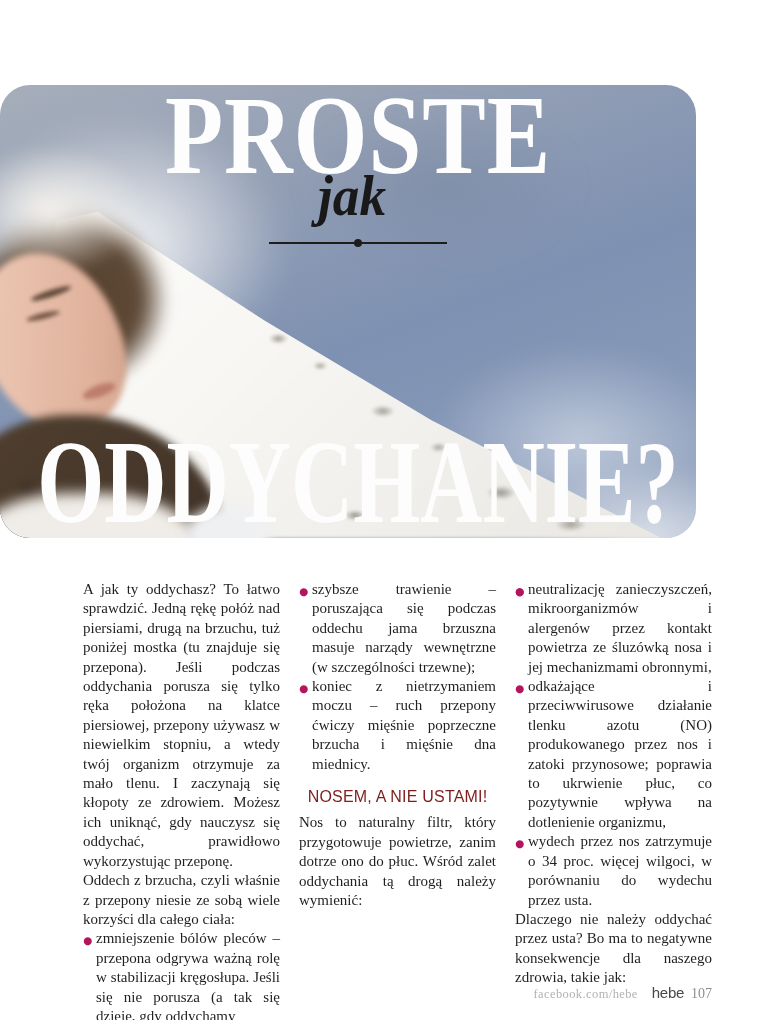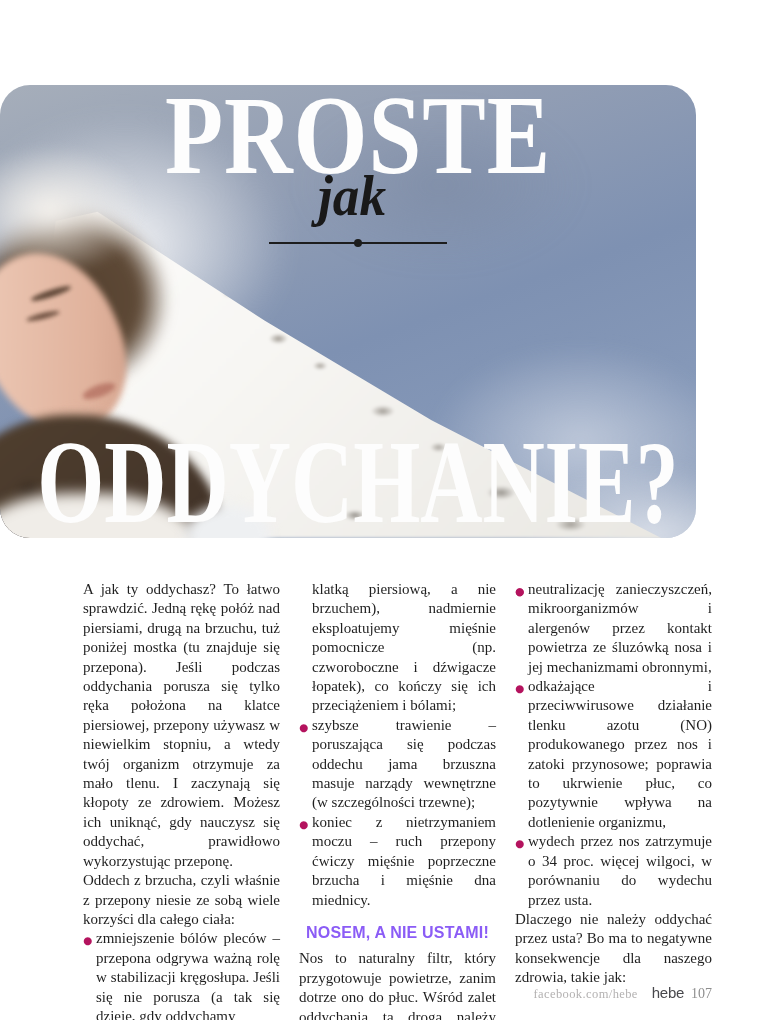--- a/index.html
+++ b/index.html
@@ -107,22 +107,22 @@
   }
   .blk{margin:0;}
   .bullet{position:relative;padding-left:13px;}
   .bullet .dot{
     position:absolute;left:0;top:2px;font-size:10.5px;color:#b4135e;
     font-family:"DejaVu Sans",sans-serif;
   }
   .cont{padding-left:13px;}
   .heading{
     margin:13px 0 7px 0;text-align:center;
-    font-family:"Liberation Sans",sans-serif;font-weight:700;font-size:16px;
-    letter-spacing:.2px;color:#8b5cf6;
+    font-family:"Liberation Sans",sans-serif;font-weight:400;font-size:16px;
+    letter-spacing:.2px;color:#7f1d1d;
   }
   .last-block{position:relative;}
 
   
   .footer{
     position:absolute;right:63px;top:984px;
     display:flex;align-items:baseline;margin-left:26px;
   }
   .footer-url{
     font-family:"Liberation Serif",serif;font-size:12.5px;color:#b3b1b1;
@@ -167,21 +167,20 @@
 
 <div class="content">
   <div class="col">
     <p class="blk">A jak ty oddychasz? To łatwo sprawdzić. Jedną rękę połóż nad piersiami, drugą na brzuchu, tuż poniżej mostka (tu znajduje się przepona). Jeśli podczas oddychania porusza się tylko ręka położona na klatce piersiowej, przepony używasz w niewielkim stopniu, a wtedy twój organizm otrzymuje za mało tlenu. I zaczynają się kłopoty ze zdrowiem. Możesz ich uniknąć, gdy nauczysz się oddychać, prawidłowo wykorzystując przeponę.</p>
     <p class="blk">Oddech z brzucha, czyli właśnie z przepony niesie ze sobą wiele korzyści dla całego ciała:</p>
     <p class="blk bullet">
       <span class="dot">●</span><span>zmniejszenie bólów pleców – przepona odgrywa ważną rolę w stabilizacji kręgosłupa. Jeśli się nie porusza (a tak się dzieje, gdy oddychamy</span>
     </p>
   </div>
   <div class="col">
-    <p class="blk cont">klatką piersiową, a nie brzuchem), nadmiernie eksploatujemy mięśnie pomocnicze (np. czworoboczne i dźwigacze łopatek), co kończy się ich przeciążeniem i bólami;</p>
     <p class="blk bullet">
       <span class="dot">●</span><span>szybsze trawienie – poruszająca się podczas oddechu jama brzuszna masuje narządy wewnętrzne (w szczególności trzewne);</span>
     </p>
     <p class="blk bullet">
       <span class="dot">●</span><span>koniec z nietrzymaniem moczu – ruch przepony ćwiczy mięśnie poprzeczne brzucha i mięśnie dna miednicy.</span>
     </p>
     <h3 class="heading">NOSEM, A NIE USTAMI!</h3>
     <p class="blk">Nos to naturalny filtr, który przygotowuje powietrze, zanim dotrze ono do płuc. Wśród zalet oddychania tą drogą należy wymienić:</p>
   </div>
   <div class="col">

